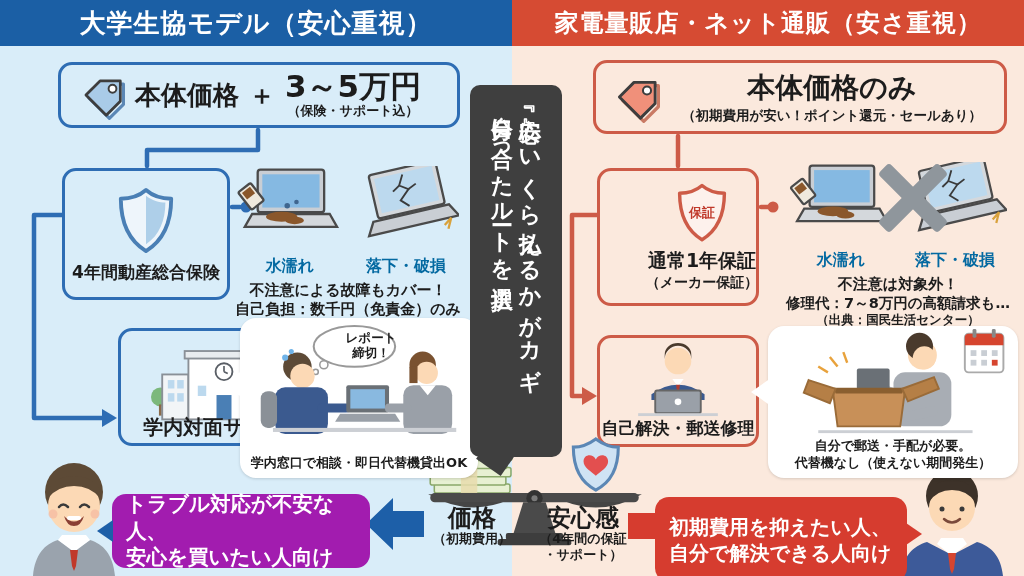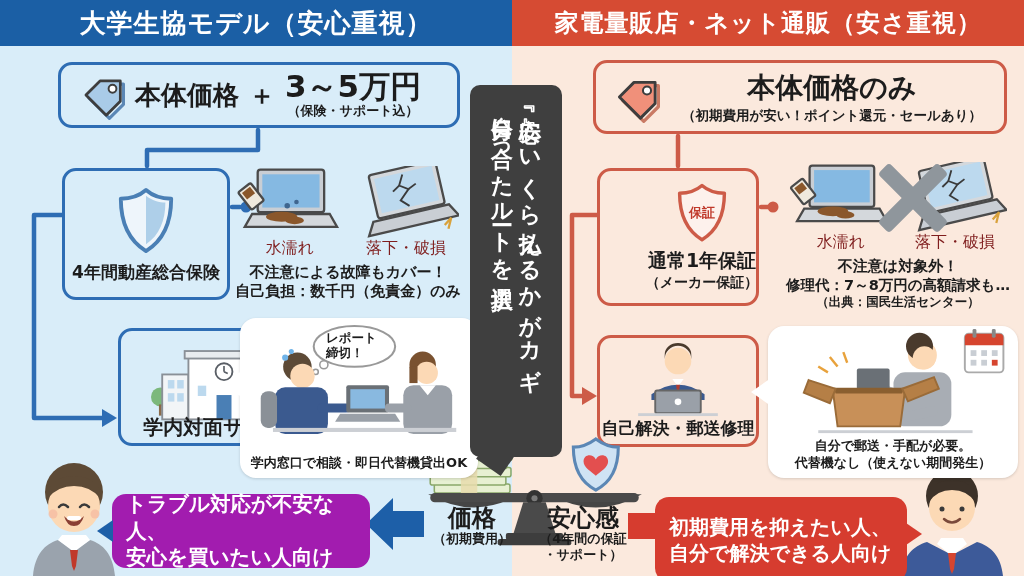--- a/index.html
+++ b/index.html
@@ -31,36 +31,36 @@
   #warranty-box .boxlabel{font-size:19px;}
   #warranty-box .sub{font-size:14px;font-weight:bold;white-space:nowrap;}
   .badge-wrap{position:relative;}
   .badge-txt{position:absolute;left:0;top:22px;width:100%;text-align:center;font-size:13px;font-weight:bold;color:#c0392b;}
   
   .dmg{position:absolute;z-index:2;width:236px;display:flex;flex-direction:column;align-items:center;}
   #dmg-left{left:230px;top:166px;}
   #dmg-right{left:774px;top:162px;width:248px;}
   .lapRow{display:flex;gap:10px;align-items:flex-end;position:relative;}
   .lapCol{display:flex;flex-direction:column;align-items:center;}
-  .lapLbl{font-size:16px;font-weight:normal;color:#7f1d1d;margin-top:0;white-space:nowrap;}
+  .lapLbl{font-size:16px;font-weight:bold;color:#0369a1;margin-top:18px;white-space:nowrap;}
   .dnote{font-size:15px;font-weight:bold;color:#1c1c1c;white-space:nowrap;line-height:1.25;}
   .dnote3{font-size:12.5px;font-weight:bold;color:#1c1c1c;white-space:nowrap;}
   #x-overlay{position:absolute;left:84px;top:-4px;z-index:3;}
   
   #support-box{left:118px;top:328px;width:212px;height:118px;padding-top:6px;}
   #support-box .boxlabel{position:absolute;left:0;bottom:2px;width:100%;font-size:20px;}
   #solve-box{left:597px;top:335px;width:162px;height:112px;display:flex;flex-direction:column;align-items:center;justify-content:flex-end;}
   #solve-box .boxlabel{font-size:17px;margin-bottom:4px;}
   
   .wbubble{position:absolute;background:#fff;border-radius:16px;z-index:4;box-shadow:0 1px 3px rgba(0,0,0,.15);}
   .wbubble:before{content:"";position:absolute;left:-17px;top:52px;border:14px solid transparent;border-right:20px solid #fff;border-left:0;}
   #scene-left{left:240px;top:318px;width:238px;height:160px;}
   #scene-right{left:768px;top:326px;width:250px;height:152px;}
   .caption{position:absolute;left:0;bottom:6px;width:100%;text-align:center;font-size:13px;font-weight:bold;color:#1c1c1c;white-space:nowrap;line-height:1.35;}
-  .thought-txt{position:absolute;left:86px;top:12px;width:90px;font-size:12.5px;font-weight:bold;color:#1c1c1c;line-height:1.2;z-index:5;}
+  .thought-txt{position:absolute;left:86px;top:12px;width:90px;text-align:center;font-size:12.5px;font-weight:bold;color:#1c1c1c;line-height:1.2;z-index:5;}
   
   #banner{position:absolute;left:470px;top:85px;width:92px;height:372px;background:#3f3f3f;border-radius:10px;z-index:6;
           display:flex;justify-content:center;padding:14px 6px;}
   #banner .vtxt{writing-mode:vertical-rl;text-orientation:upright;color:#fff;font-weight:bold;font-size:22px;letter-spacing:2px;line-height:1.0;margin:0 3px;}
   #banner-tail{position:absolute;left:482px;top:440px;width:30px;height:30px;background:#3f3f3f;transform:rotate(35deg);z-index:5;}
   
   #scale-wrap{position:absolute;left:420px;top:430px;z-index:2;}
   .scale-lbl{position:absolute;z-index:3;text-align:center;color:#1c1c1c;}
   #lbl-price{left:424px;top:506px;width:96px;}
   #lbl-anshin{left:518px;top:506px;width:130px;}

